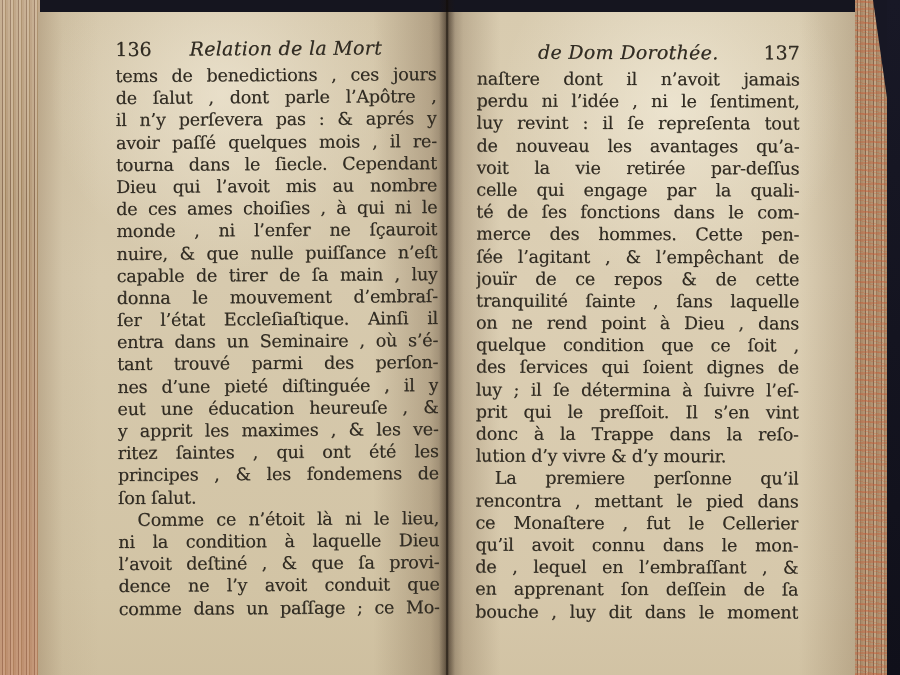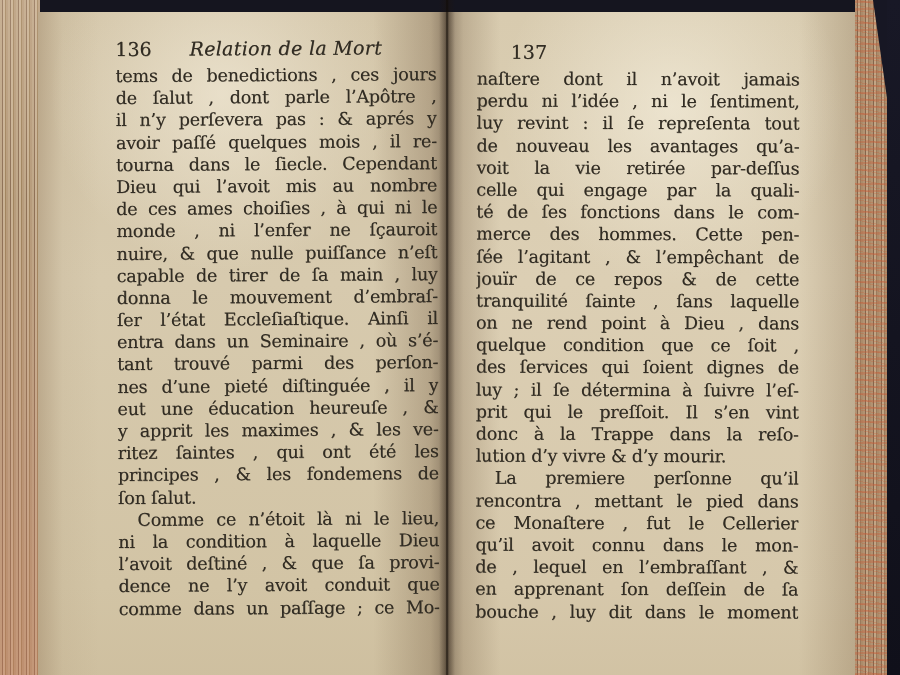--- a/index.html
+++ b/index.html
@@ -40,21 +40,21 @@
     background:linear-gradient(90deg,rgba(30,20,12,0) 0%,rgba(30,20,12,0.35) 40%,rgba(18,12,7,0.85) 50%,rgba(30,20,12,0.35) 62%,rgba(30,20,12,0) 100%);}
 
   .page-inner{position:absolute;color:#312c23;}
   .page-left .page-inner{left:79px;top:25px;width:321px;transform:rotate(-0.35deg);}
   .page-right .page-inner{left:29px;top:29px;width:323px;transform:rotate(0.15deg);}
 
   .page-header{display:flex;align-items:baseline;font-size:19px;margin-bottom:5px;
     text-shadow:0.3px 0.3px 0.6px rgba(45,38,28,0.55);}
   .header-title{flex:1;text-align:center;font-style:italic;letter-spacing:0.3px;}
   .folio{width:54px;}
-  .folio-right{}
+  .folio-right{text-align:right;}
   .hspacer{width:34px;}
 
   .line{font-size:17.5px;line-height:22.2px;height:22.2px;overflow:hidden;
     text-align:justify;text-align-last:justify;text-justify:inter-word;
     letter-spacing:-0.2px;
     text-shadow:0.3px 0.3px 0.6px rgba(45,38,28,0.5);}
   .line.end{text-align-last:left;}
   .line.indent{text-indent:1.1em;}
 </style>
 </head>
@@ -100,20 +100,21 @@
         </div>
     </div>
   </div>
 
   <div class="gutter"></div>
 
   <div class="page page-right">
     <div class="page-inner">
       <div class="page-header">
         <div class="hspacer"></div>
+        <div class="header-title">de Dom Dorothée.</div>
         <div class="folio folio-right">137</div>
       </div>
       <div>
           <div class="line">naſtere dont il n’avoit jamais</div>
           <div class="line">perdu ni l’idée , ni le ſentiment,</div>
           <div class="line">luy revint : il ſe repreſenta tout</div>
           <div class="line">de nouveau les avantages qu’a-</div>
           <div class="line">voit la vie retirée par-deſſus</div>
           <div class="line">celle qui engage par la quali-</div>
           <div class="line">té de ſes fonctions dans le com-</div>

